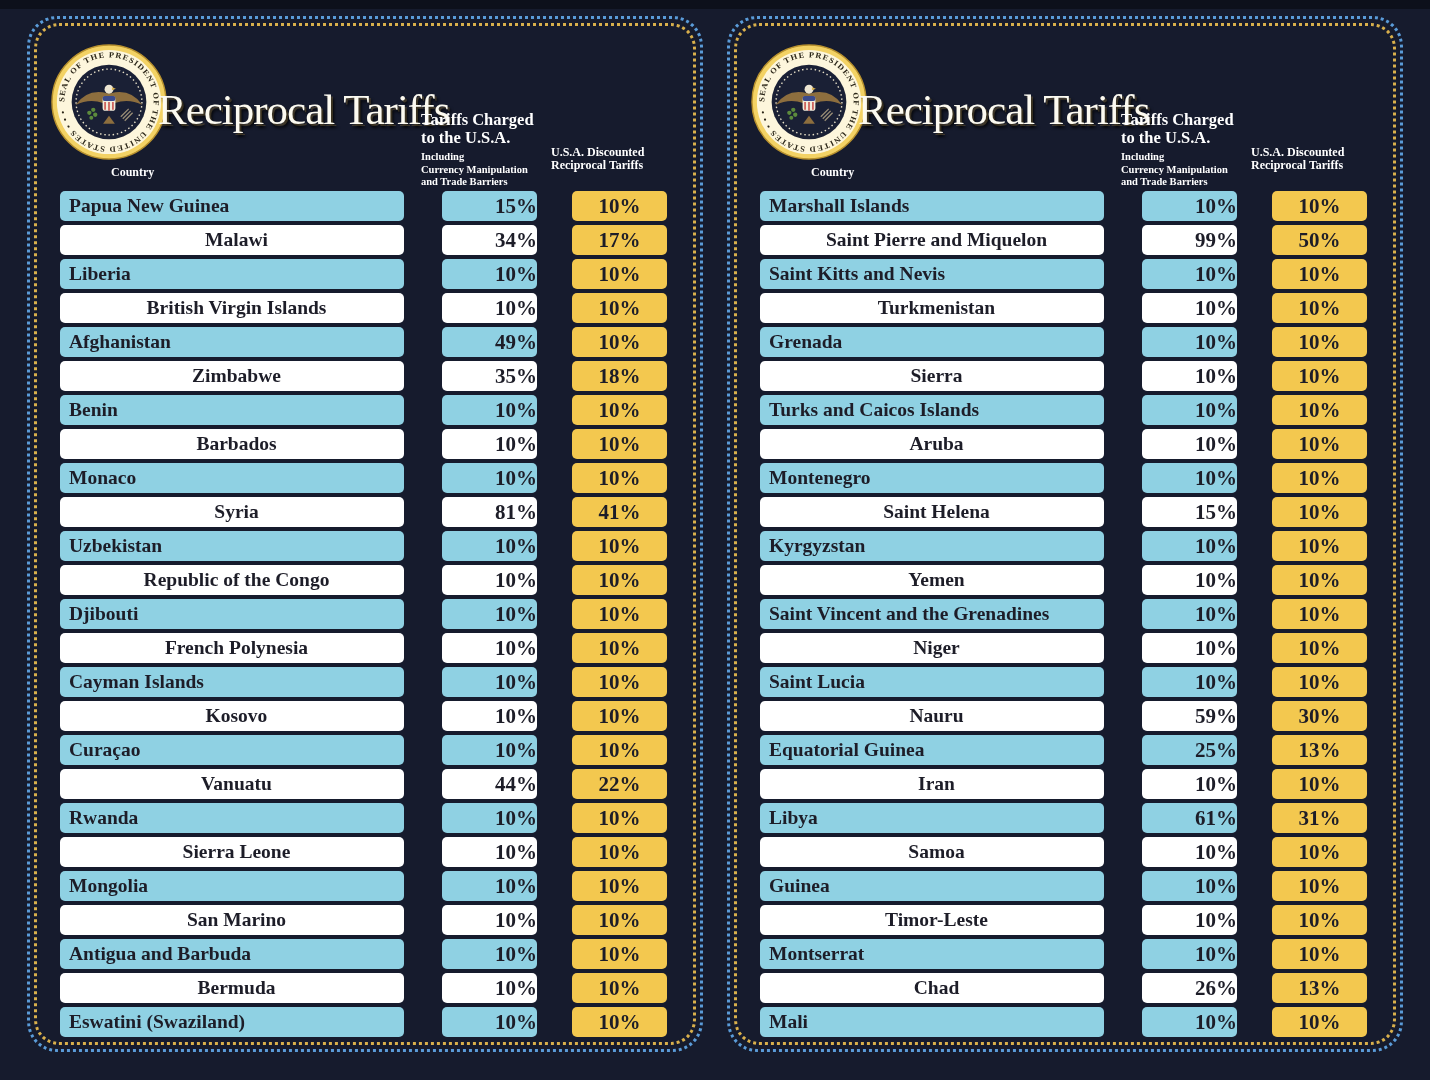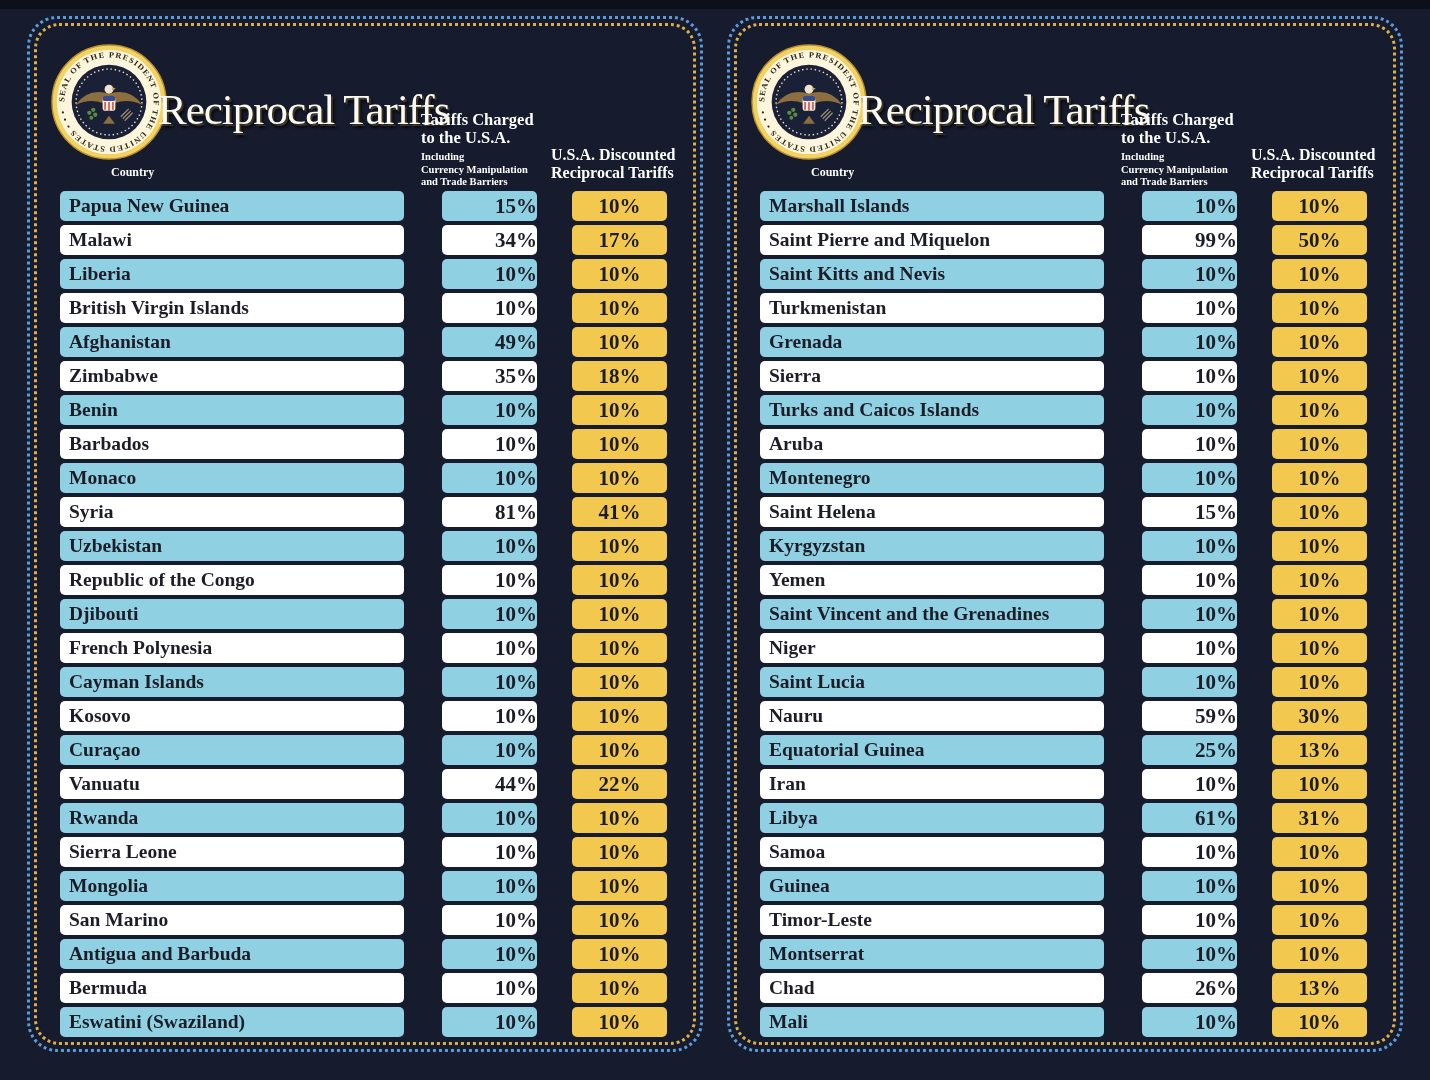--- a/index.html
+++ b/index.html
@@ -32,36 +32,36 @@
     font-size:43px;font-weight:400;letter-spacing:-1px;
     color:#fcfaf0;
     text-shadow:2px 2px 0 rgba(120,100,55,0.45), 3px 4px 3px rgba(0,0,0,0.85);
     white-space:nowrap;
   }
   .head{color:var(--head-text,#ffffff);font-weight:bold;text-align:left;line-height:1.12;}
   .head-country{position:absolute;left:81px;top:147px;width:250px;font-size:12px;}
   .head-charged{position:absolute;left:391px;top:92px;width:155px;}
   .head-charged .main{font-size:16.5px;}
   .head-charged .sub{font-size:10.5px;margin-top:3px;line-height:1.2;}
-  .head-discount{position:absolute;left:521px;top:127px;width:155px;font-size:16px;}
+  .head-discount{position:absolute;left:521px;top:127px;width:155px;font-size:12px;}
   .rows{
     position:absolute;left:30px;top:172px;width:616px;
     display:flex;flex-direction:column;gap:4px;
   }
   .row{display:flex;height:30px;}
   .cell{
     height:30px;line-height:30px;border-radius:5px;
     color:var(--row-text,#1d1d28);font-weight:bold;
     box-sizing:border-box;
   }
   .cell.country{width:344px;font-size:19.5px;padding-left:9px;margin-right:38px;white-space:nowrap;overflow:hidden;}
   .cell.t1{width:95px;font-size:21px;text-align:right;margin-right:35px;}
   .cell.t2{width:95px;font-size:21px;text-align:center;background:var(--yellow,#f3c84f);}
   .bg-blue{background:var(--blue,#8fd1e3);}
-  .bg-white{background:var(--white,#ffffff);}
+  .bg-white{background:var(--white,#ffffff);text-align:center;}
 </style>
 </head>
 <body>
 
 <div class="top-strip"></div>
 
   <div class="panel left">
     <div class="panel-inner"></div>
     <div class="seal"><svg width="118" height="118" viewBox="0 0 120 120">
         <circle cx="60" cy="60" r="58" fill="#f3d264" stroke="#b8912e" stroke-width="1.5"></circle>

